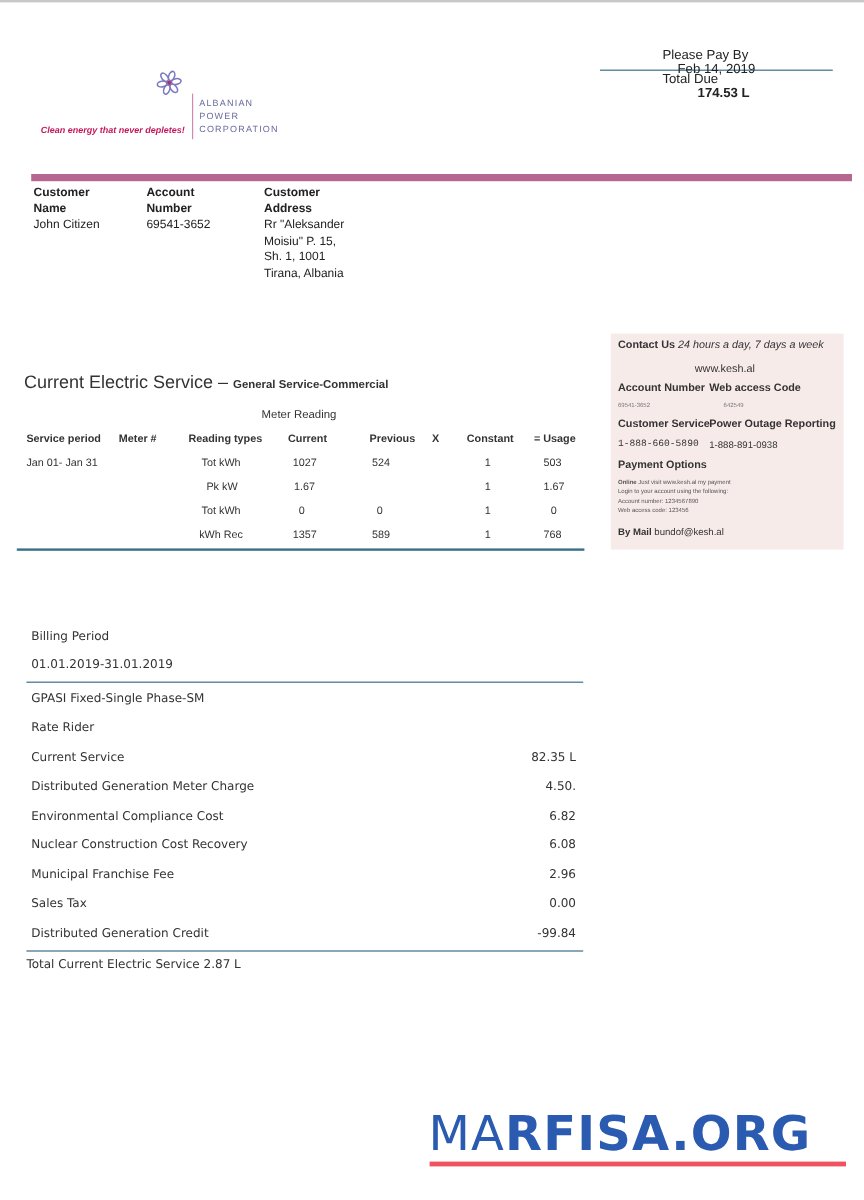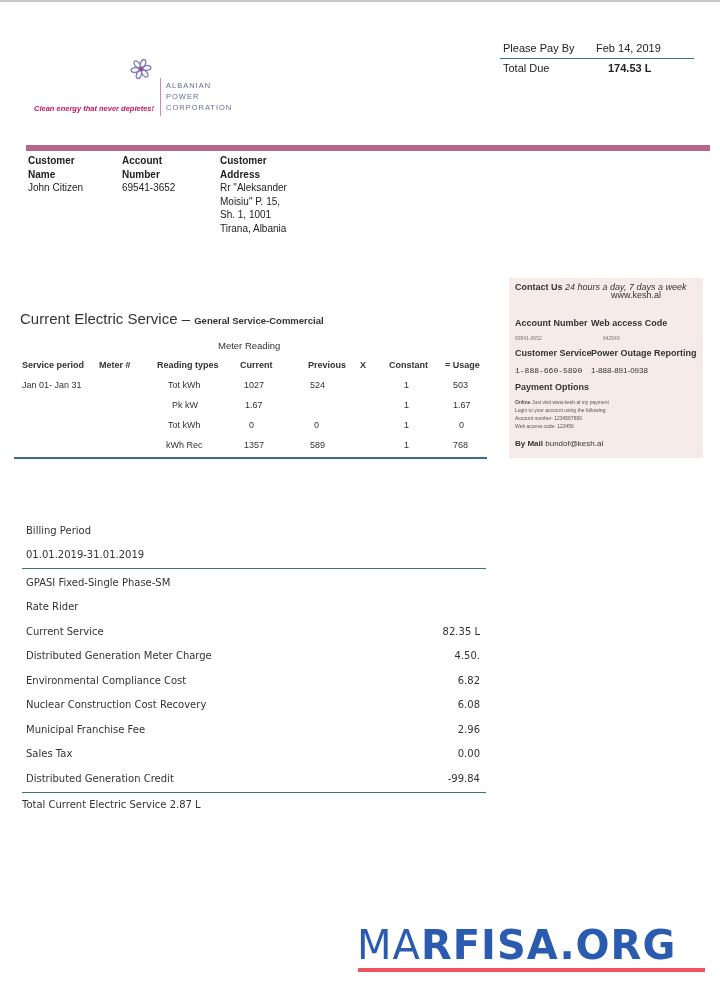--- a/index.html
+++ b/index.html
@@ -11,21 +11,21 @@
   
   .logo { left:32px; top:58px; width:220px; height:60px; }
   .logo-kesh { position:absolute; left:2px; top:6px; font-family:"Liberation Sans", sans-serif; font-weight:bold; font-style:italic; font-size:42px; color:#1e6fb5; letter-spacing:-1px; line-height:42px; }
   .logo-flower { position:absolute; left:98px; top:0px; width:22px; height:22px; }
   .logo-tag { position:absolute; left:2px; top:46px; font-family:"Liberation Sans", sans-serif; font-weight:bold; font-style:italic; font-size:7.5px; color:#c2185b; white-space:nowrap; }
   .logo-divider { position:absolute; left:128px; top:20px; width:1px; height:38px; background:#d089b0; }
   .logo-corp { position:absolute; left:134px; top:22px; font-family:"Liberation Sans", sans-serif; font-size:7.5px; color:#6a6aa0; line-height:11px; letter-spacing:1px; }
 
   
   .pay { left:500px; top:40px; width:194px; font-family:"Liberation Sans", sans-serif; font-size:11px; color:#222; }
-  .pay-row { display:flex; height:16px; align-items:center; }
+  .pay-row { display:flex; height:16px; align-items:center;flex-direction:column; }
   .pay-row .lab { width:96px; padding-left:3px; }
   .pay-row .val { flex:1; }
   .pay-row.due .val { padding-left:12px; font-weight:bold; }
   .pay-line { height:1px; background:#3a6f8a; margin:2px 0 1px 0; }
 
   .pink-bar { left:26px; top:145px; width:684px; height:6px; background:#b5678f; }
 
   
   .cust { top:154px; font-family:"Liberation Sans", sans-serif; font-size:10px; line-height:13.5px; color:#222; }
   .cust .h { font-weight:bold; }
@@ -157,21 +157,21 @@
     <span style="left:384px">1</span>
     <span style="left:433px">768</span>
   </div>
 </div>
 <div class="abs mt-line"></div>
 
 <div class="abs contact">
   <div class="t" style="left:6px; top:4px; font-size:9px;">
     <b>Contact Us</b> <i>24 hours a day, 7 days a week</i>
   </div>
-  <div class="t" style="left:70px; top:12px; font-size:9px;margin-left:32px;">www.kesh.al</div>
+  <div class="t" style="left:70px; top:24px; font-size:9px;">www.kesh.al</div>
   <div class="t" style="left:6px; top:40px; font-size:9px; font-weight:bold;">Account Number</div>
   <div class="t" style="left:82px; top:40px; font-size:9px; font-weight:bold;">Web access Code</div>
   <div class="t" style="left:6px; top:57px; font-size:5px; color:#777;">69541-3652</div>
   <div class="t" style="left:94px; top:57px; font-size:5px; color:#777;">642549</div>
   <div class="t" style="left:6px; top:70px; font-size:9px; font-weight:bold;">Customer Service</div>
   <div class="t" style="left:82px; top:70px; font-size:9px; font-weight:bold;">Power Outage Reporting</div>
   <div class="t" style="left:6px; top:88px; font-size:8px;font-family:Liberation Mono, monospace;">1-888-660-5890</div>
   <div class="t" style="left:82px; top:88px; font-size:8px;">1-888-891-0938</div>
   <div class="t" style="left:6px; top:104px; font-size:9px; font-weight:bold;">Payment Options</div>
   <div class="t" style="left:6px; top:121px; font-size:5px; color:#555;">

